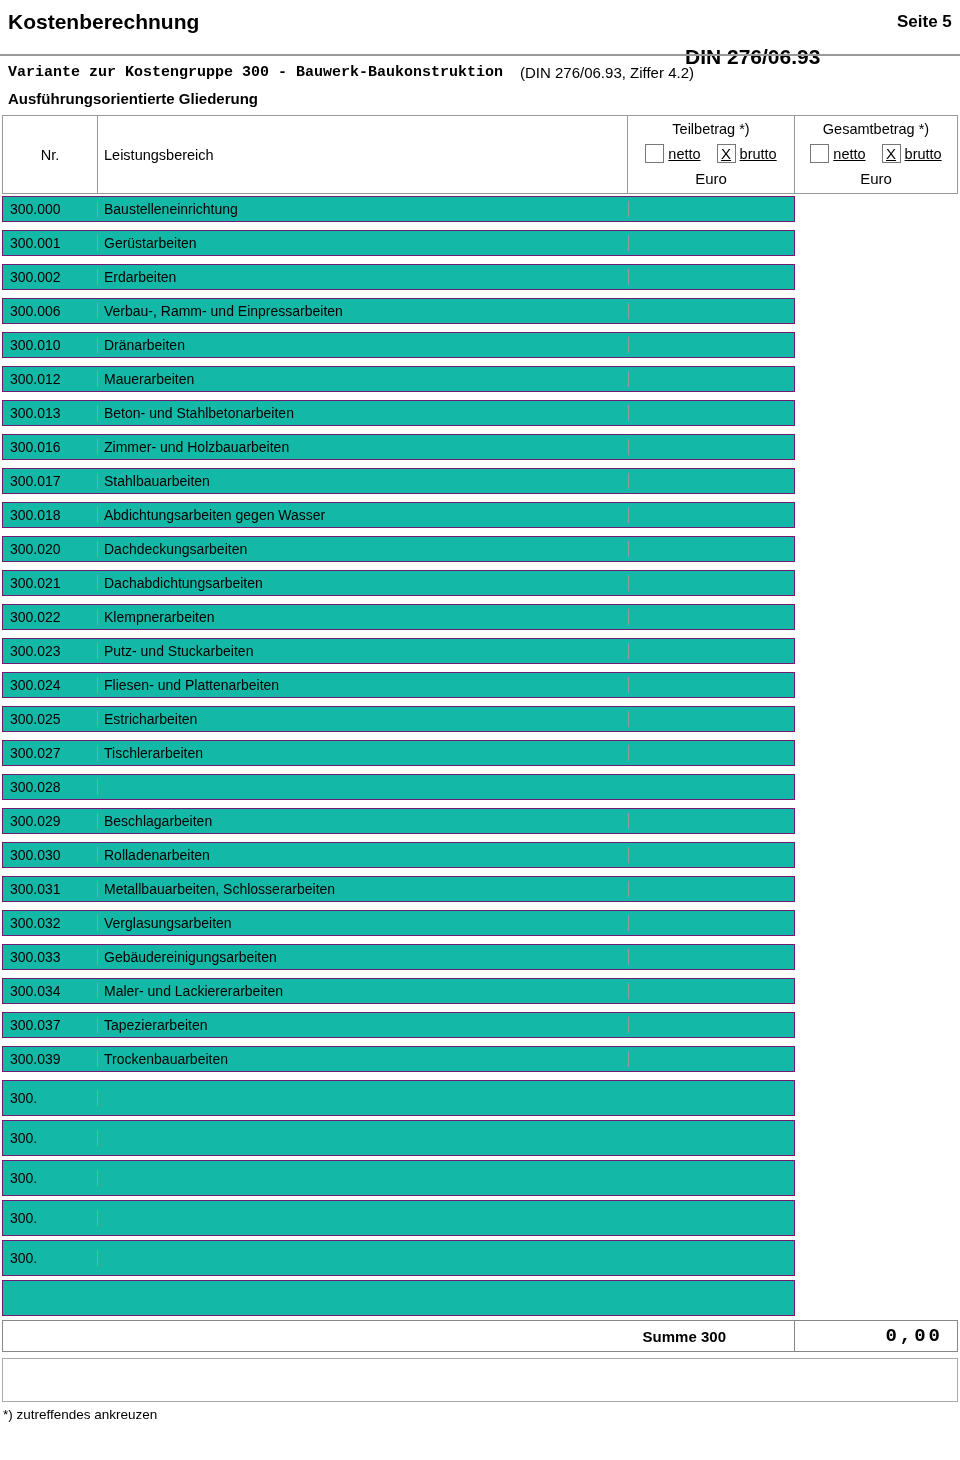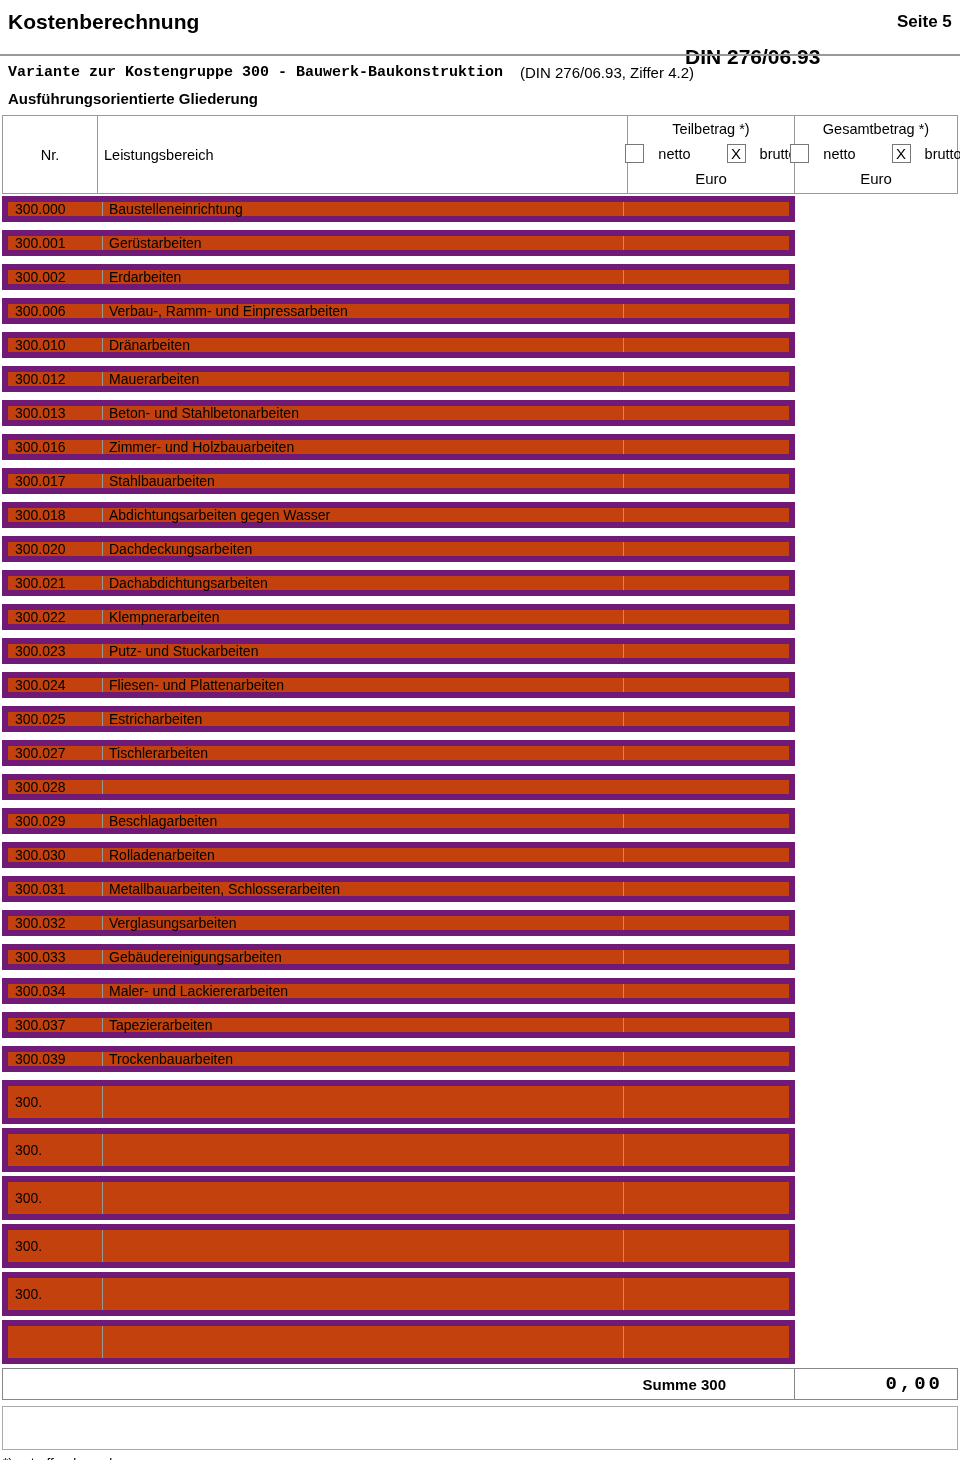--- a/index.html
+++ b/index.html
@@ -23,34 +23,34 @@
   .thead {
     position:absolute; top:115px; left:2px; width:956px; height:79px;
     display:flex; border:1px solid #999; background:#fff;
   }
   .th { border-right:1px solid #999; }
   .th-nr { width:95px; display:flex; align-items:center; justify-content:center; font-size:14.5px; }
   .th-lb { flex:1; display:flex; align-items:center; padding-left:6px; font-size:14.5px; }
   .th-amt { width:167px; display:flex; flex-direction:column; align-items:center; justify-content:space-between; padding:5px 0 6px 0; }
   .th-amt.last { width:162px; border-right:none; }
   .amt-title { font-size:14.5px; }
-  .amt-checks { display:flex; align-items:center; gap:14px; font-size:14.5px; }
+  .amt-checks { display:flex; align-items:center; gap:4px; font-size:14.5px;text-decoration:underline; }
   .cb {
     display:inline-flex; width:19px; height:19px; border:1px solid #777; background:#fff;
     align-items:center; justify-content:center; font-size:15px; line-height:1;
   }
   .cb-sp { width:8px; }
   .amt-unit { font-size:15px; }
   
   .rows { position:absolute; top:196px; left:2px; width:956px; }
   .row {
     width:793px; height:26px; margin-bottom:8px;
-    display:flex; border:6px solid #701a75; background:#c2410c;
-  }
-  .row.tall { height:44px; margin-bottom:4px; }
+    display:flex; border:1px solid #701a75; background:#14b8a6;align-items:center;
+  }
+  .row.tall { height:36px; margin-bottom:4px; }
   .c { display:flex; align-items:center; }
   .c.nr { width:95px; border-right:1px solid #999; padding-left:7px; font-size:14px; }
   .c.lb { flex:1; border-right:1px solid #999; padding-left:6px; font-size:14px; }
   .c.amt { width:165px; }
   
   .sumrow {
     width:956px; height:32px; margin-top:3px;
     display:flex; border:1px solid #888; background:#fff;
   }
   .sum-label {

